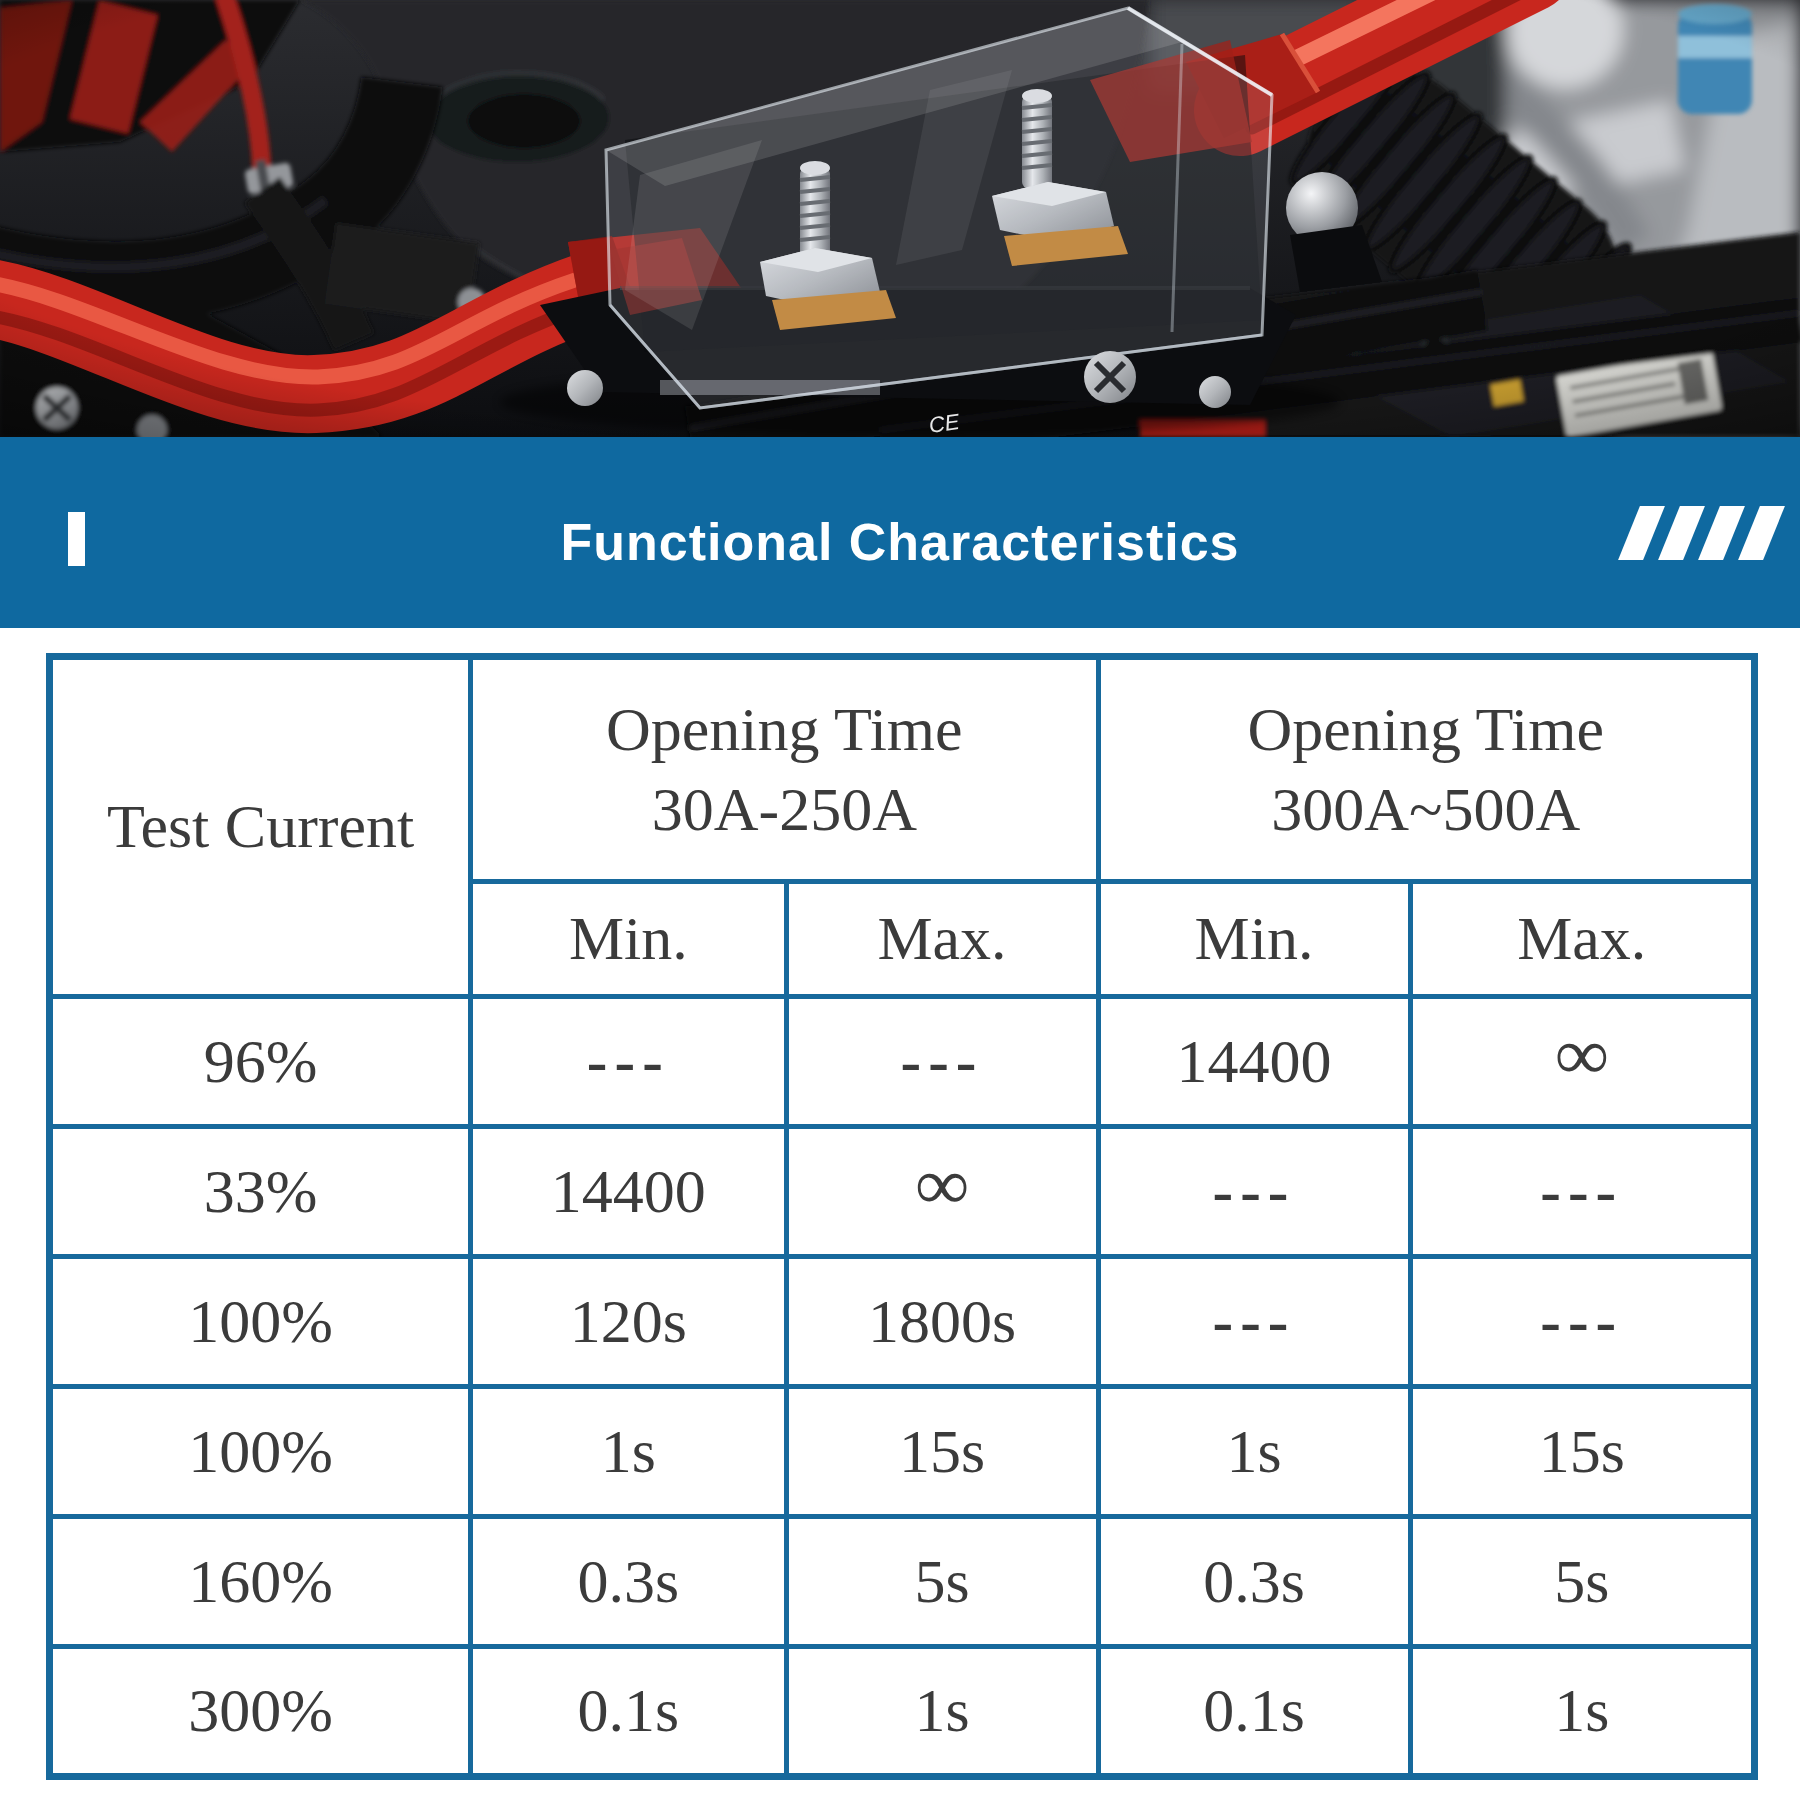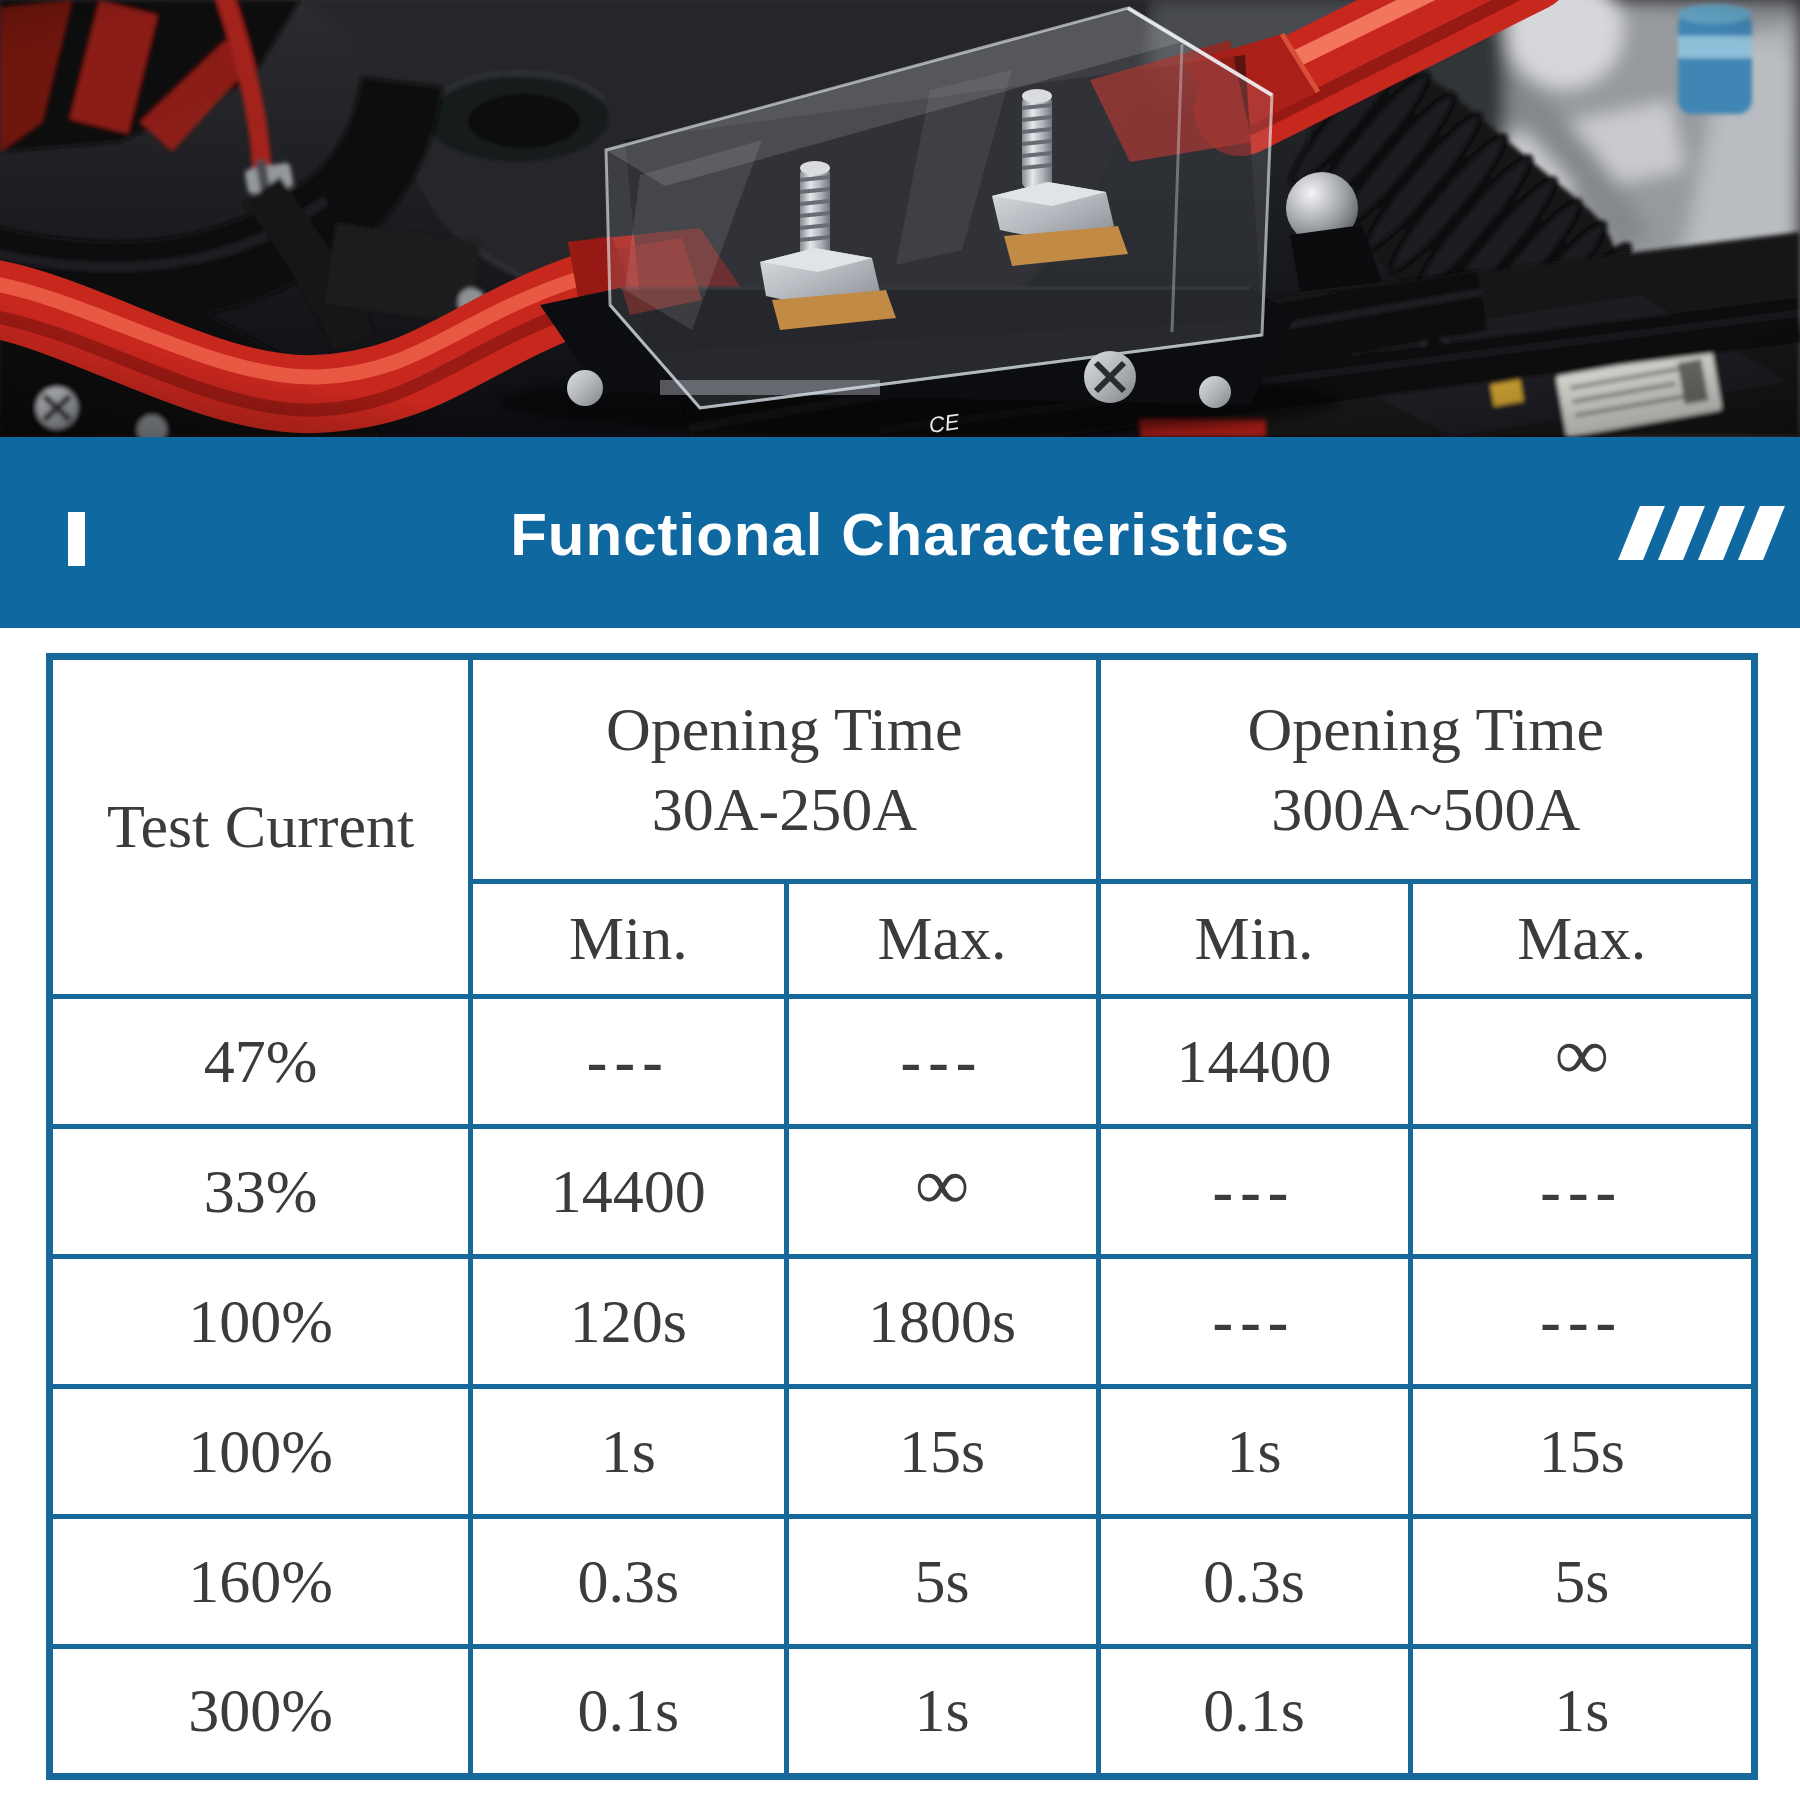--- a/index.html
+++ b/index.html
@@ -9,21 +9,21 @@
     width:1800px; height:1800px; overflow:hidden; background:#fff;
     font-family:"Liberation Sans", sans-serif;
   }
   
   .photo { width:1800px; height:437px; position:relative; background:#141519; }
   .photo svg { display:block; width:1800px; height:437px; }
   
   .banner { position:relative; width:1800px; height:191px; background:var(--accent); }
   .banner h1 {
     position:absolute; left:0; right:0; top:50%; transform:translateY(-54%);
-    margin:4px; text-align:center; color:#fff; font-size:60px; font-weight:bold; letter-spacing:1px;
+    margin:11px; text-align:center; color:#fff; font-size:52px; font-weight:bold; letter-spacing:1px;
   }
   .accent-bar { position:absolute; left:68px; top:75px; width:17px; height:54px; background:#fff; }
   .slashes { position:absolute; right:26px; top:50%; transform:translateY(-50%); display:flex; gap:15px; }
   .slashes i { display:block; width:25px; height:54px; background:#fff; transform:skewX(-22deg); }
   
   .table-wrap { padding:25px 0 0 46px; }
   table.spec {
     border-collapse:collapse; table-layout:fixed; width:1712px;
     border:7px solid var(--line); background:#fff;
   }
@@ -278,21 +278,21 @@
           <span>300A~500A</span>
         </td>
       </tr>
       <tr class="hr2">
         <td>Min.</td>
         <td>Max.</td>
         <td>Min.</td>
         <td>Max.</td>
       </tr>
       <tr class="dr">
-        <td>47%</td>
+        <td>96%</td>
         <td class="v dash">---</td>
         <td class="v dash">---</td>
         <td class="v">14400</td>
         <td class="v"><span class="inf">∞</span></td>
       </tr>
       <tr class="dr">
         <td>33%</td>
         <td class="v">14400</td>
         <td class="v"><span class="inf">∞</span></td>
         <td class="v dash">---</td>

